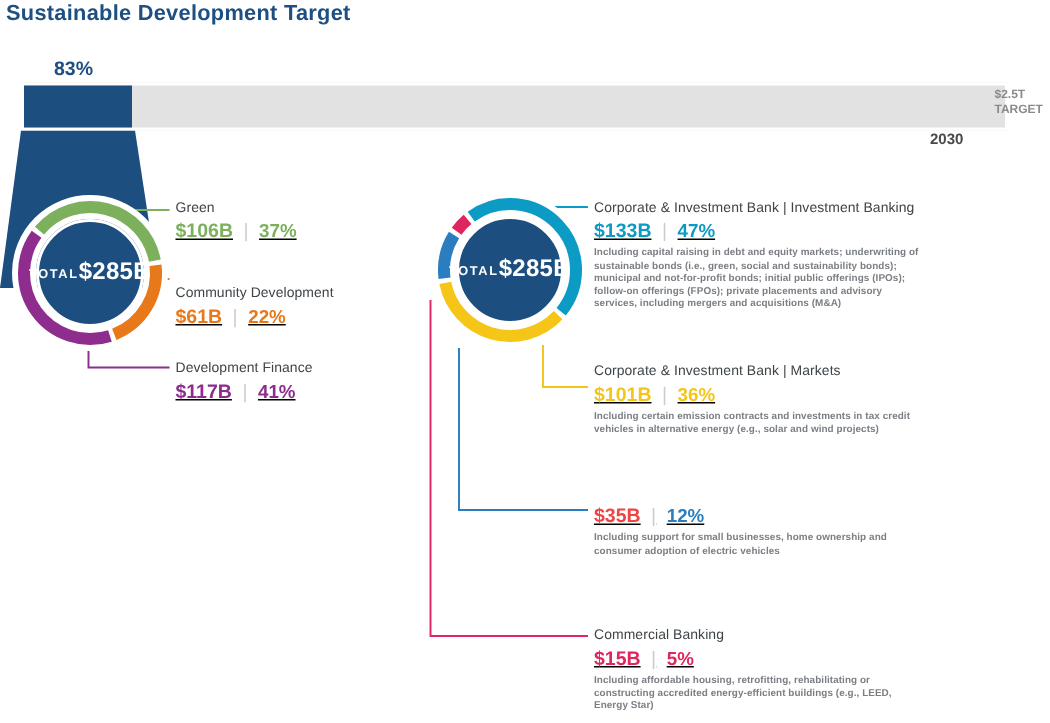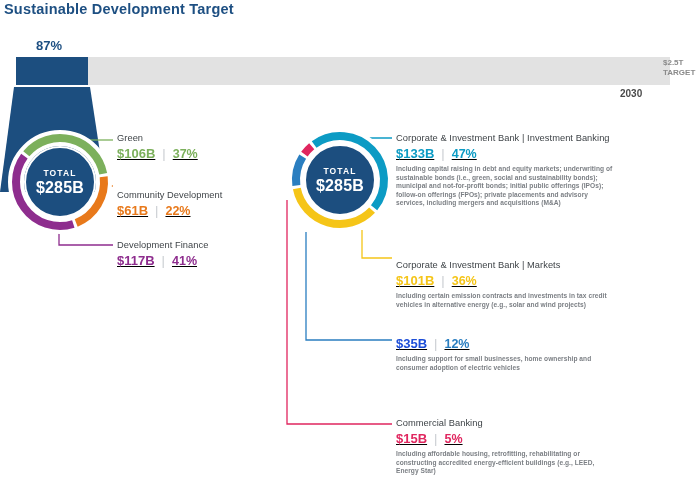--- a/index.html
+++ b/index.html
@@ -26,21 +26,21 @@
     color:#8a8a8a;line-height:10px;width:40px;}
 
   
   .funnel{position:absolute;left:0px;top:87px;width:120px;height:105px;}
 
   
   .donut{position:absolute;width:108px;height:108px;}
   .donut svg{display:block;}
   .donut .center-lab{
     position:absolute;left:0;top:0;width:108px;height:108px;
-    display:flex;flex-direction:column;align-items:center;justify-content:center;
+    display:flex;flex-direction:row;align-items:center;justify-content:center;
     color:#ffffff;pointer-events:none;
   }
   .center-lab .t1{font-size:8.5px;font-weight:bold;letter-spacing:1.1px;margin-bottom:1px;}
   .center-lab .t2{font-size:16px;font-weight:bold;letter-spacing:.2px;}
 
   
   .lg{position:absolute;}
   .lg .lg-title{font-size:9.3px;font-weight:normal;color:#3f4448;letter-spacing:.05px;
     white-space:nowrap;line-height:11px;}
   .lg .lg-vals{display:flex;align-items:baseline;gap:7px;margin-top:2px;font-weight:bold;text-decoration:underline;}
@@ -52,21 +52,21 @@
 
   .lines{position:absolute;left:0;top:0;width:700px;height:482px;pointer-events:none;}
 </style>
 </head>
 <body>
 
 <div class="stage">
 
   <div class="title">Sustainable Development Target</div>
 
-  <div class="bar-pct">87%</div>
+  <div class="bar-pct">83%</div>
 
   <div class="bar-wrap">
     <div class="bar-fill" id="bar-fill" style="width: 11%;"></div>
   </div>
 
   <div class="bar-year-left">2021</div>
   <div class="bar-year-right">2030</div>
   <div class="bar-target">
     <div>$2.5T</div>
     <div>TARGET</div>
@@ -151,33 +151,33 @@
   <div class="lg" style="left:396px;top:133px;">
     <div class="lg-title">Corporate &amp; Investment Bank | Investment Banking</div>
     <div class="lg-vals">
       <span class="lg-amt" style="color: rgb(12, 155, 196);">$133B</span>
       <span class="lg-div">|</span>
       <span class="lg-pct" style="color: rgb(12, 155, 196);">47%</span>
     </div>
     <div class="lg-desc">Including capital raising in debt and equity markets; underwriting of sustainable bonds (i.e., green, social and sustainability bonds); municipal and not-for-profit bonds; initial public offerings (IPOs); follow-on offerings (FPOs); private placements and advisory services, including mergers and acquisitions (M&amp;A)</div>
   </div>
 
-  <div class="lg" style="left:396px;top:260px;">
+  <div class="lg" style="left:396px;top:242px;">
     <div class="lg-title">Corporate &amp; Investment Bank | Markets</div>
     <div class="lg-vals">
       <span class="lg-amt" style="color: rgb(245, 197, 24);">$101B</span>
       <span class="lg-div">|</span>
       <span class="lg-pct" style="color: rgb(245, 197, 24);">36%</span>
     </div>
     <div class="lg-desc">Including certain emission contracts and investments in tax credit vehicles in alternative energy (e.g., solar and wind projects)</div>
   </div>
 
   <div class="lg" style="left:396px;top:334px;">
     <div class="lg-vals">
-      <span class="lg-amt" style="color: #1d4ed8;">$35B</span>
+      <span class="lg-amt" style="color: #ef4444;">$35B</span>
       <span class="lg-div">|</span>
       <span class="lg-pct" style="color: rgb(42, 126, 192);">12%</span>
     </div>
     <div class="lg-desc">Including support for small businesses, home ownership and consumer adoption of electric vehicles</div>
   </div>
 
   <div class="lg" style="left:396px;top:418px;">
     <div class="lg-title">Commercial Banking</div>
     <div class="lg-vals">
       <span class="lg-amt" style="color: rgb(224, 38, 95);">$15B</span>

